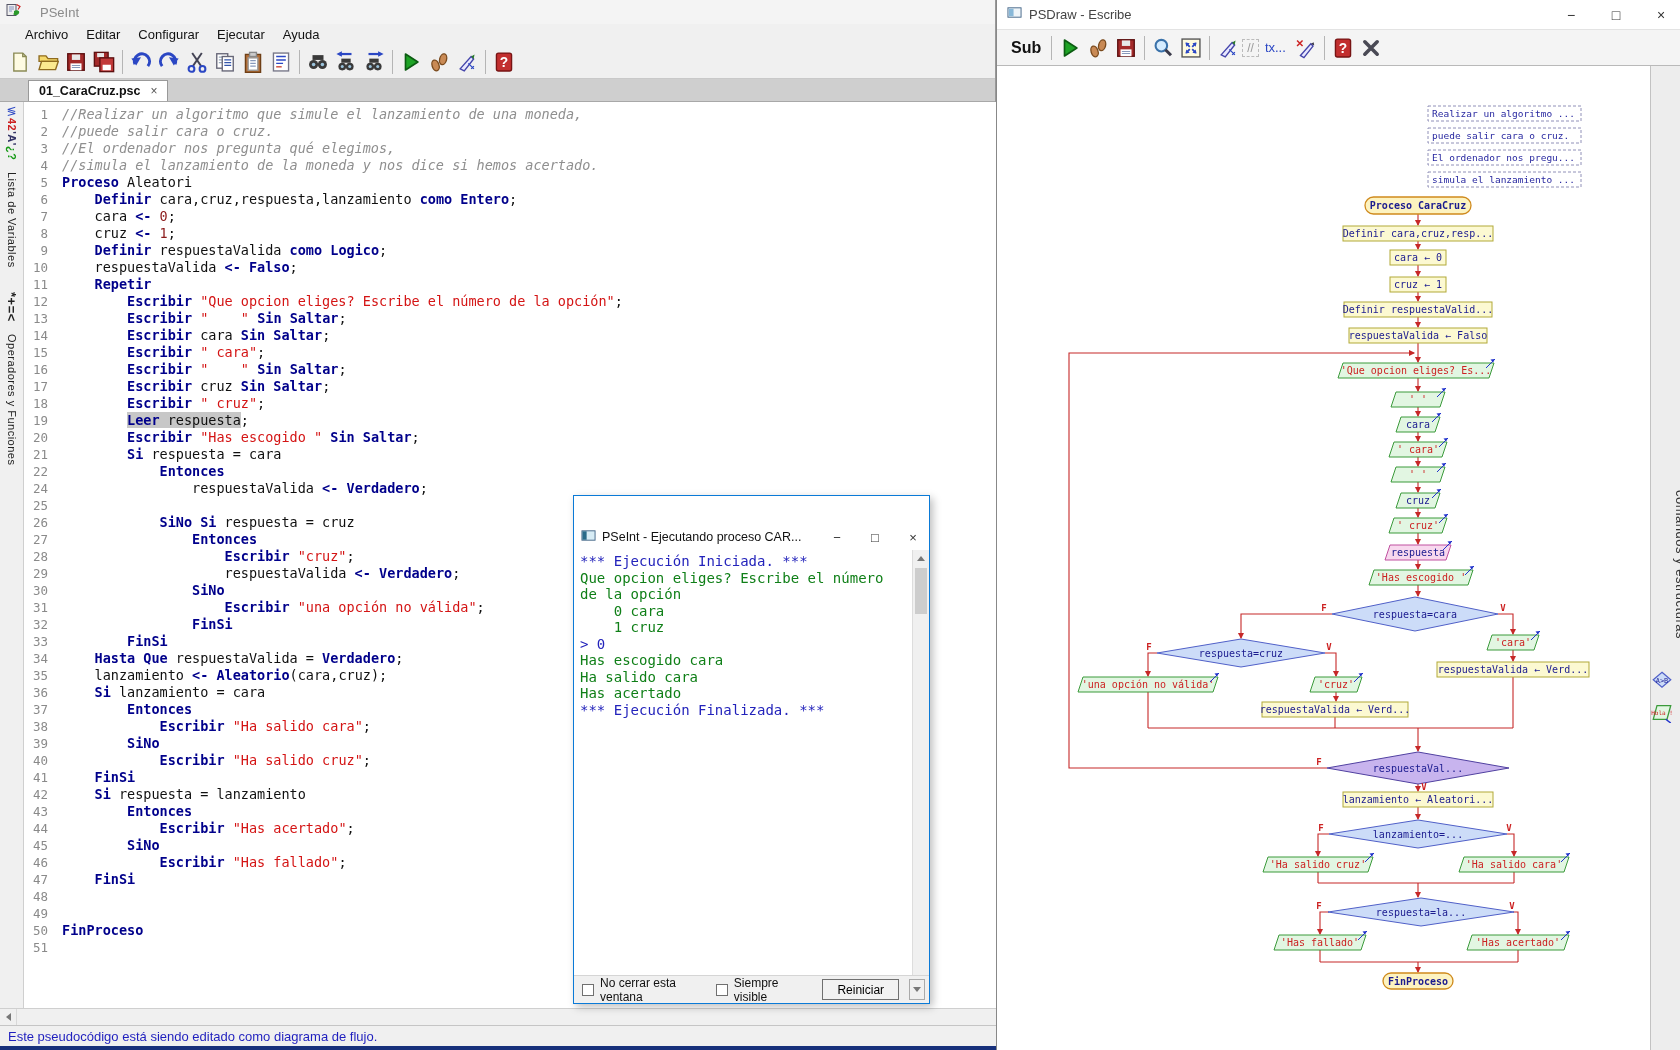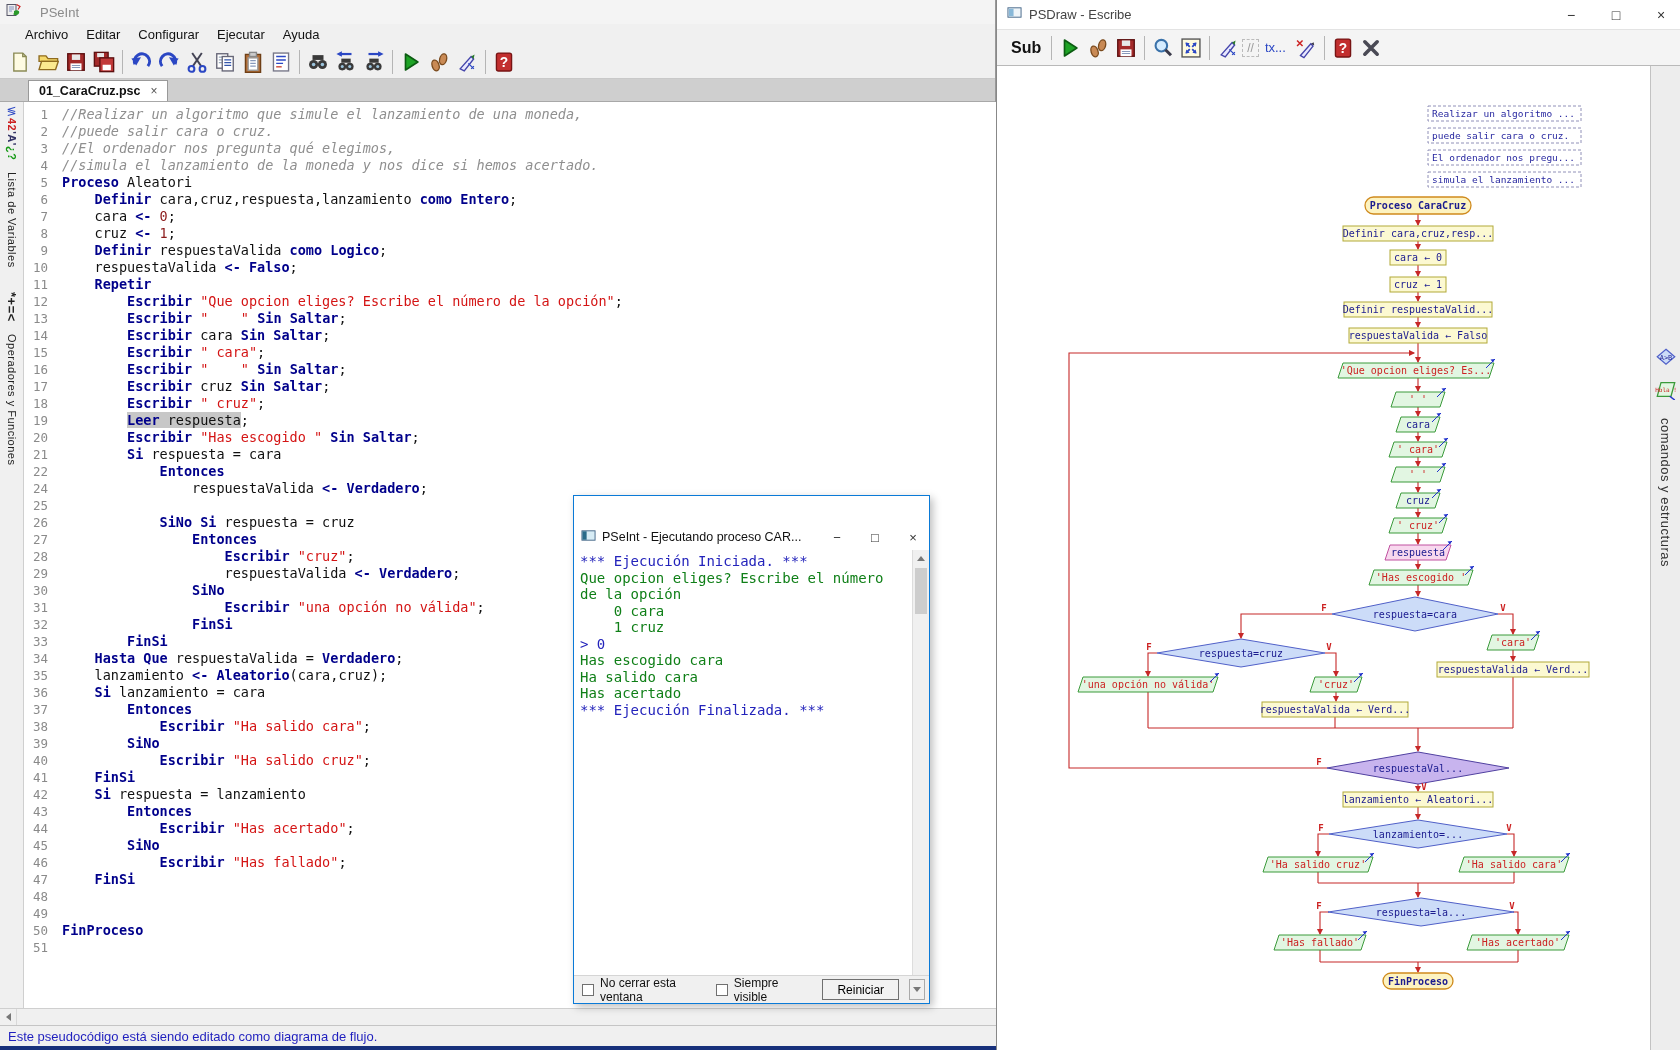--- a/index.html
+++ b/index.html
@@ -90,21 +90,21 @@
     border-left:1px solid #888; z-index:5; }
   .ps-title { height:30px; background:#fff; border-bottom:1px solid #e3e3e3;
     display:flex; align-items:center; padding-left:10px; gap:7px; }
   .ps-title .dtext { font-size:13px; color:#444; flex:1; }
   .ps-title .winbtn { width:38px; height:30px; font-size:14px; }
   .ps-toolbar { height:36px; background:#f4f4f4; border-bottom:1px solid #b9b9b9;
     display:flex; align-items:center; padding-left:8px; }
   .ps-canvas { position:absolute; left:0; top:66px; width:684px; height:984px; background:#fff; }
   .ps-canvas svg { position:absolute; left:0; top:0; }
   .ps-side { position:absolute; right:0; top:66px; width:30px; height:984px; background:#ededed;
-    border-left:1px solid #c2c2c2; display:flex; flex-direction:column; align-items:center; z-index:6; }
+    border-left:1px solid #c2c2c2; display:flex; flex-direction:row; align-items:center; z-index:6; }
   .ps-side .icons { margin-top:282px; display:flex; flex-direction:column; gap:8px; align-items:center; }
   .ps-side .vtext { font-size:13px; color:#333; margin-top:14px; }
 </style>
 </head>
 <body>
 
 <div class="screen">
 
   <div class="main-window">
     <div class="titlebar">

